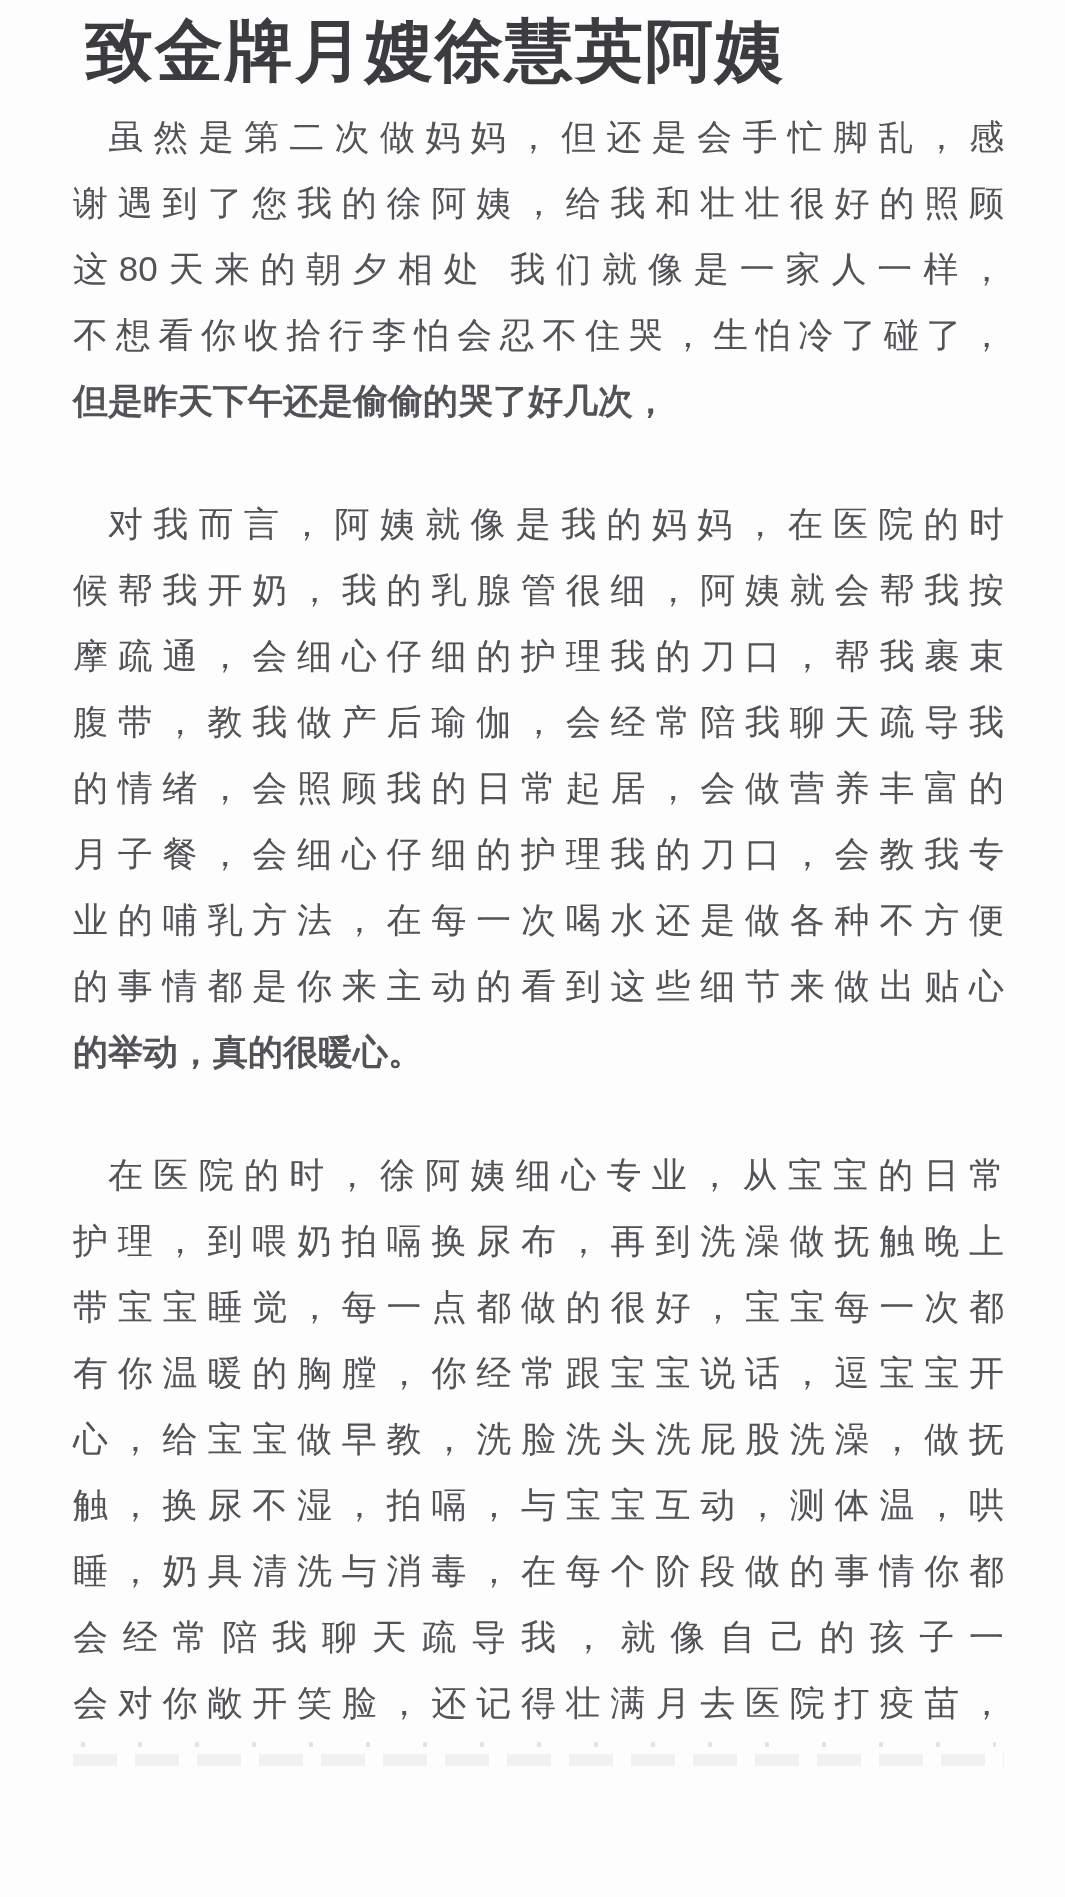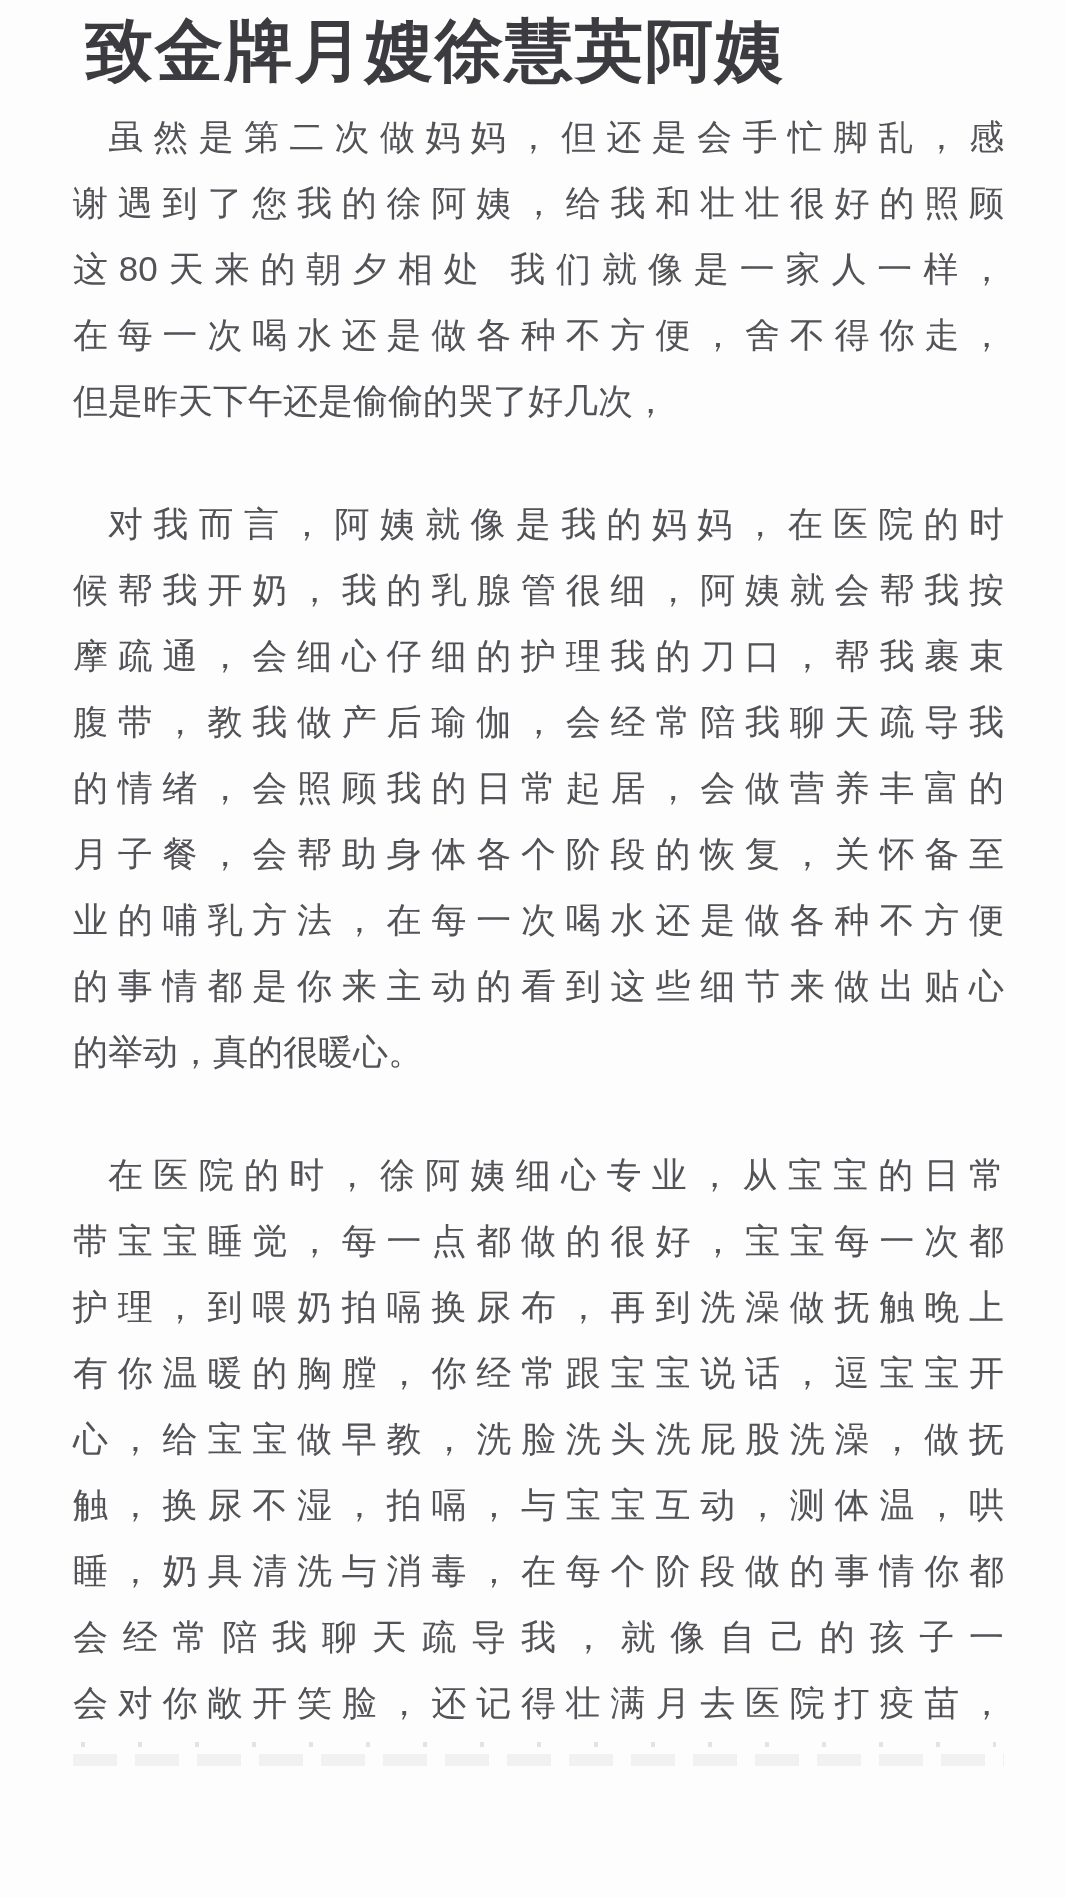--- a/index.html
+++ b/index.html
@@ -34,21 +34,21 @@
   .letter-body .paragraph:first-child { margin-top: 14px; }
   .line {
     font-size: 35px;
     line-height: 66px;
     color: #525257;
     text-align: justify;
     text-align-last: justify;
     word-break: break-all;
   }
   .line.first { text-indent: 1em; }
-  .line.last { text-align-last: left; }
+  .line.last { text-align-last: left; font-weight: bold; }
   .paragraph.continues .line.last { text-align-last: justify; }
   
   .ghost-line {
     position: relative;
     height: 30px;
     overflow: hidden;
   }
   .ghost-line::before {
     content: "";
     position: absolute;
@@ -68,38 +68,38 @@
 <body>
 
 <div class="page">
   <h1 class="doc-title">致金牌月嫂徐慧英阿姨</h1>
 
   <div class="letter-body">
       <div class="paragraph">
         <div class="line first">虽然是第二次做妈妈，但还是会手忙脚乱，感</div>
         <div class="line">谢遇到了您我的徐阿姨，给我和壮壮很好的照顾</div>
         <div class="line">这80天来的朝夕相处 我们就像是一家人一样，</div>
-        <div class="line">在每一次喝水还是做各种不方便，舍不得你走，</div>
+        <div class="line">不想看你收拾行李怕会忍不住哭，生怕冷了碰了，</div>
         <div class="line last">但是昨天下午还是偷偷的哭了好几次，</div>
       </div>
       <div class="paragraph">
         <div class="line first">对我而言，阿姨就像是我的妈妈，在医院的时</div>
         <div class="line">候帮我开奶，我的乳腺管很细，阿姨就会帮我按</div>
         <div class="line">摩疏通，会细心仔细的护理我的刀口，帮我裹束</div>
         <div class="line">腹带，教我做产后瑜伽，会经常陪我聊天疏导我</div>
         <div class="line">的情绪，会照顾我的日常起居，会做营养丰富的</div>
-        <div class="line">月子餐，会帮助身体各个阶段的恢复，关怀备至</div>
+        <div class="line">月子餐，会细心仔细的护理我的刀口，会教我专</div>
         <div class="line">业的哺乳方法，在每一次喝水还是做各种不方便</div>
         <div class="line">的事情都是你来主动的看到这些细节来做出贴心</div>
         <div class="line last">的举动，真的很暖心。</div>
       </div>
       <div class="paragraph continues">
         <div class="line first">在医院的时，徐阿姨细心专业，从宝宝的日常</div>
+        <div class="line">护理，到喂奶拍嗝换尿布，再到洗澡做抚触晚上</div>
         <div class="line">带宝宝睡觉，每一点都做的很好，宝宝每一次都</div>
-        <div class="line">护理，到喂奶拍嗝换尿布，再到洗澡做抚触晚上</div>
         <div class="line">有你温暖的胸膛，你经常跟宝宝说话，逗宝宝开</div>
         <div class="line">心，给宝宝做早教，洗脸洗头洗屁股洗澡，做抚</div>
         <div class="line">触，换尿不湿，拍嗝，与宝宝互动，测体温，哄</div>
         <div class="line">睡，奶具清洗与消毒，在每个阶段做的事情你都</div>
         <div class="line">会经常陪我聊天疏导我，就像自己的孩子一</div>
         <div class="line">会对你敞开笑脸，还记得壮满月去医院打疫苗，</div>
       </div>
     </div>
 
   <div class="ghost-line"></div>

